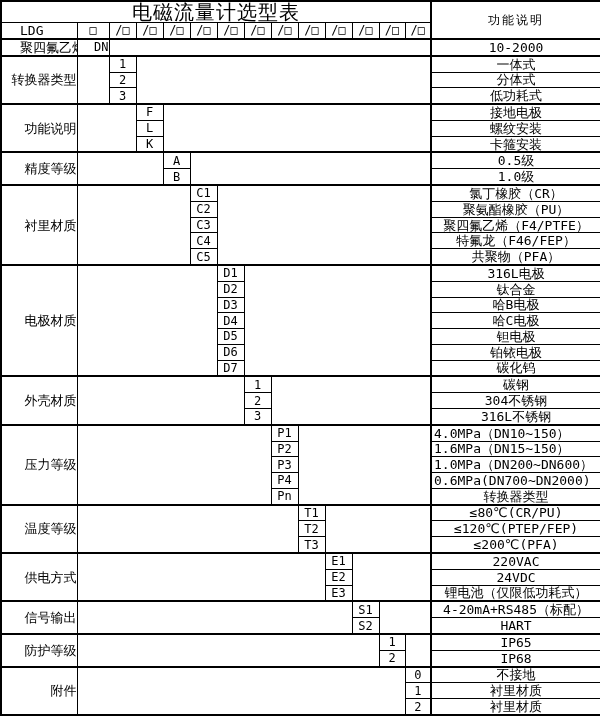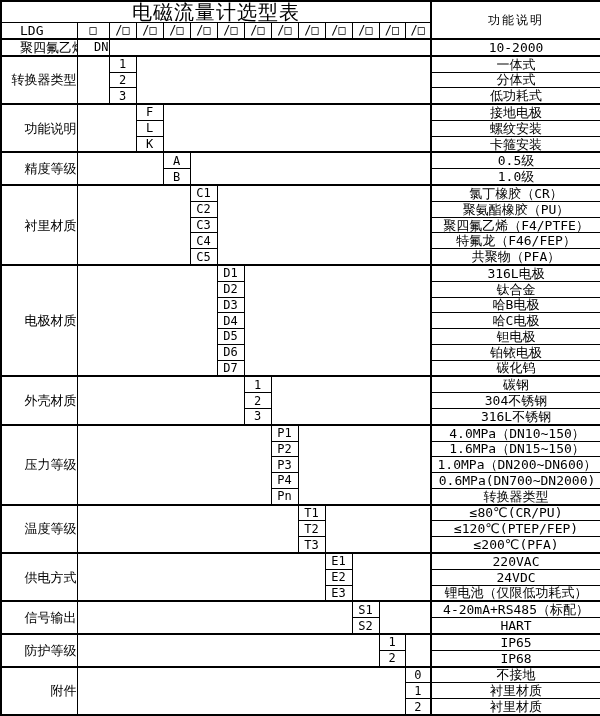--- a/index.html
+++ b/index.html
@@ -19,21 +19,21 @@
     font-size:13px;
     text-align:center;
     vertical-align:middle;
     overflow:hidden;
     white-space:nowrap;
   }
   tr.group-top td{border-top:2px solid #000;}
   td.title{font-size:20px;letter-spacing:1px;}
   td.desc-head{font-size:12px;border-left:2px solid #000;letter-spacing:2px;}
   td.desc{border-left:2px solid #000;}
-  td.desc.left{text-align:center;padding-left:2px;}
+  td.desc.left{text-align:left;padding-left:2px;}
   td.cat{text-align:right;}
   td.cat.flush{text-align:left;padding-left:18px;}
   td.code{font-size:12px;}
   td.code.dn{text-align:right;padding-left:13px;}
   td.slot{font-size:12px;}
   td.filler{border-left:1px solid #000;}
 </style>
 </head>
 <body>
 

